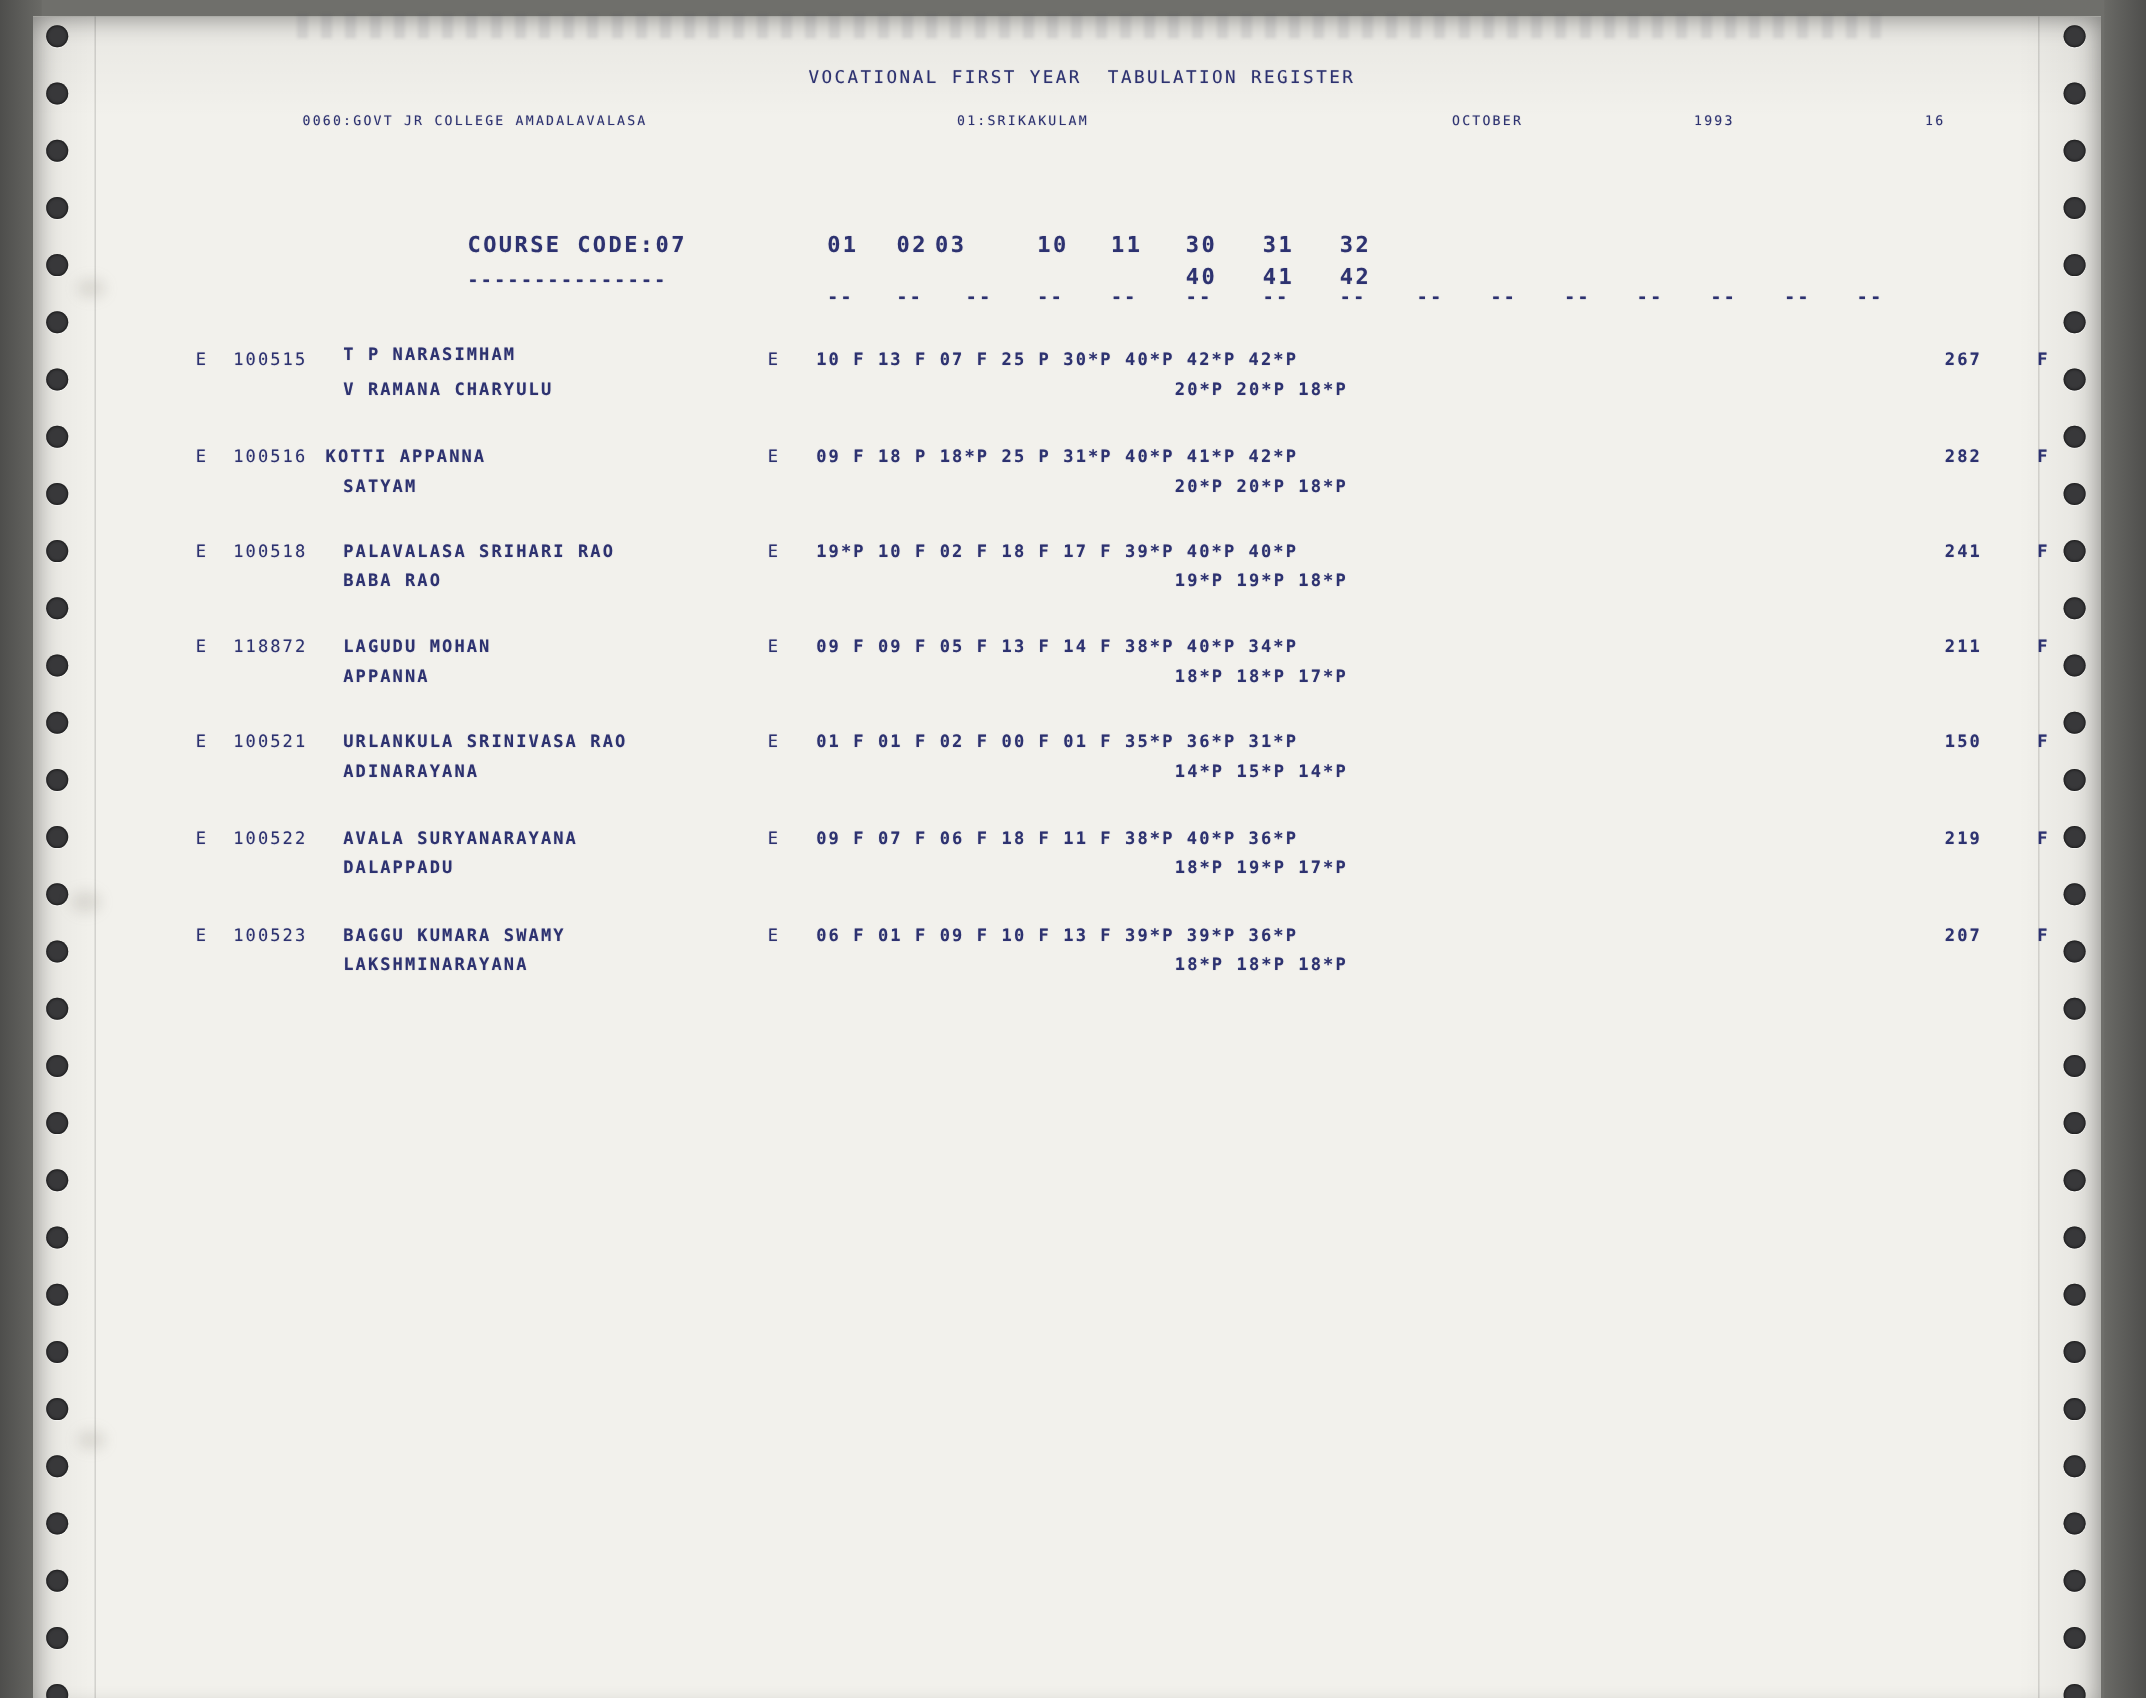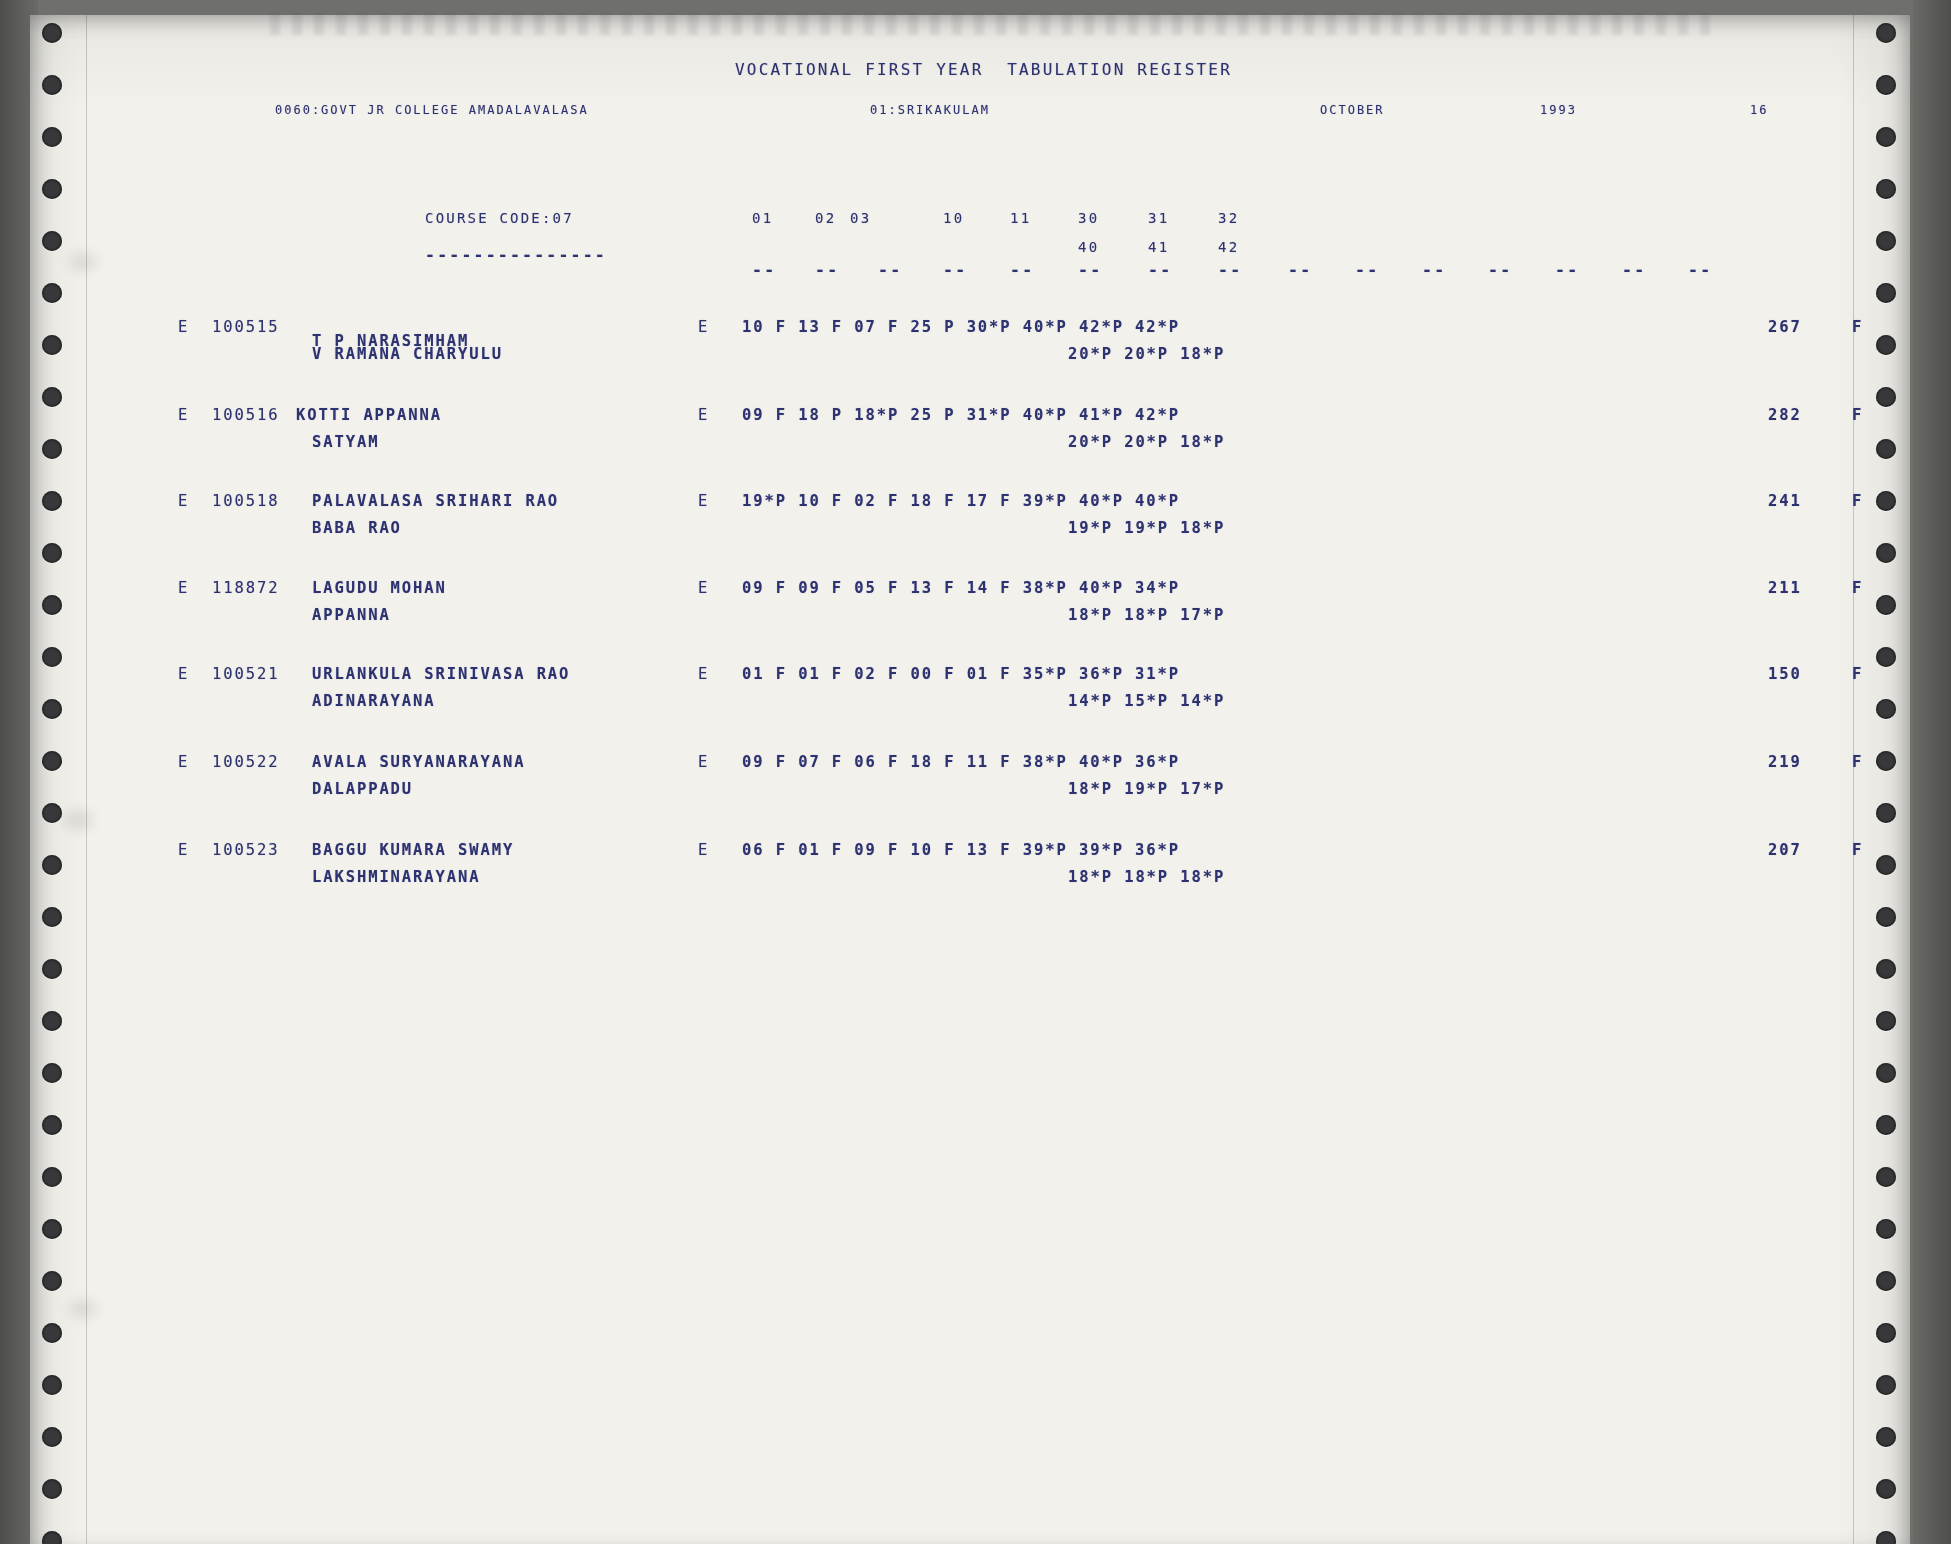--- a/index.html
+++ b/index.html
@@ -81,23 +81,23 @@
   }
   .title {
     font-size: 16px;
     letter-spacing: 2.2px;
   }
   .hdr {
     font-size: 12px;
     letter-spacing: 2.0px;
   }
   .colhdr {
-    font-size: 14px;
+    font-size: 20px;
     letter-spacing: 2.2px;
-    font-weight: normal;
+    font-weight: bold;
   }
   .dashes {
     font-size: 16.5px;
     letter-spacing: 2.2px;
     font-weight: bold;
   }
   .rec {
     font-size: 15.5px;
     letter-spacing: 1.9px;
   }
@@ -238,21 +238,21 @@
       <div class="ln dashes" style="left:1258px; top:245px;">--</div>
       <div class="ln dashes" style="left:1325px; top:245px;">--</div>
       <div class="ln dashes" style="left:1392px; top:245px;">--</div>
       <div class="ln dashes" style="left:1458px; top:245px;">--</div>
       <div class="ln dashes" style="left:1525px; top:245px;">--</div>
       <div class="ln dashes" style="left:1592px; top:245px;">--</div>
       <div class="ln dashes" style="left:1658px; top:245px;">--</div>
 
       <div class="ln rec" style="left:148px; top:303px;">E</div>
       <div class="ln rec" style="left:182px; top:303px;text-align:right;">100515</div>
-      <div class="ln rec b" style="left:282px; top:317px;">T P NARASIMHAM</div>
+      <div class="ln rec b" style="left:282px; top:298px;">T P NARASIMHAM</div>
       <div class="ln rec b" style="left:282px; top:330px;">V RAMANA CHARYULU</div>
       <div class="ln rec" style="left:668px; top:303px;">E</div>
       <div class="ln rec b" style="left:712px; top:303px;">10 F 13 F 07 F 25 P 30*P 40*P 42*P 42*P</div>
       <div class="ln rec b" style="left:1038px; top:330px;">20*P 20*P 18*P</div>
       <div class="ln rec b" style="left:1738px; top:303px;">267</div>
       <div class="ln rec b" style="left:1822px; top:303px;">F</div>
 
       <div class="ln rec" style="left:148px; top:391px;">E</div>
       <div class="ln rec" style="left:182px; top:391px;">100516</div>
       <div class="ln rec b" style="left:266px; top:391px;">KOTTI APPANNA</div>

